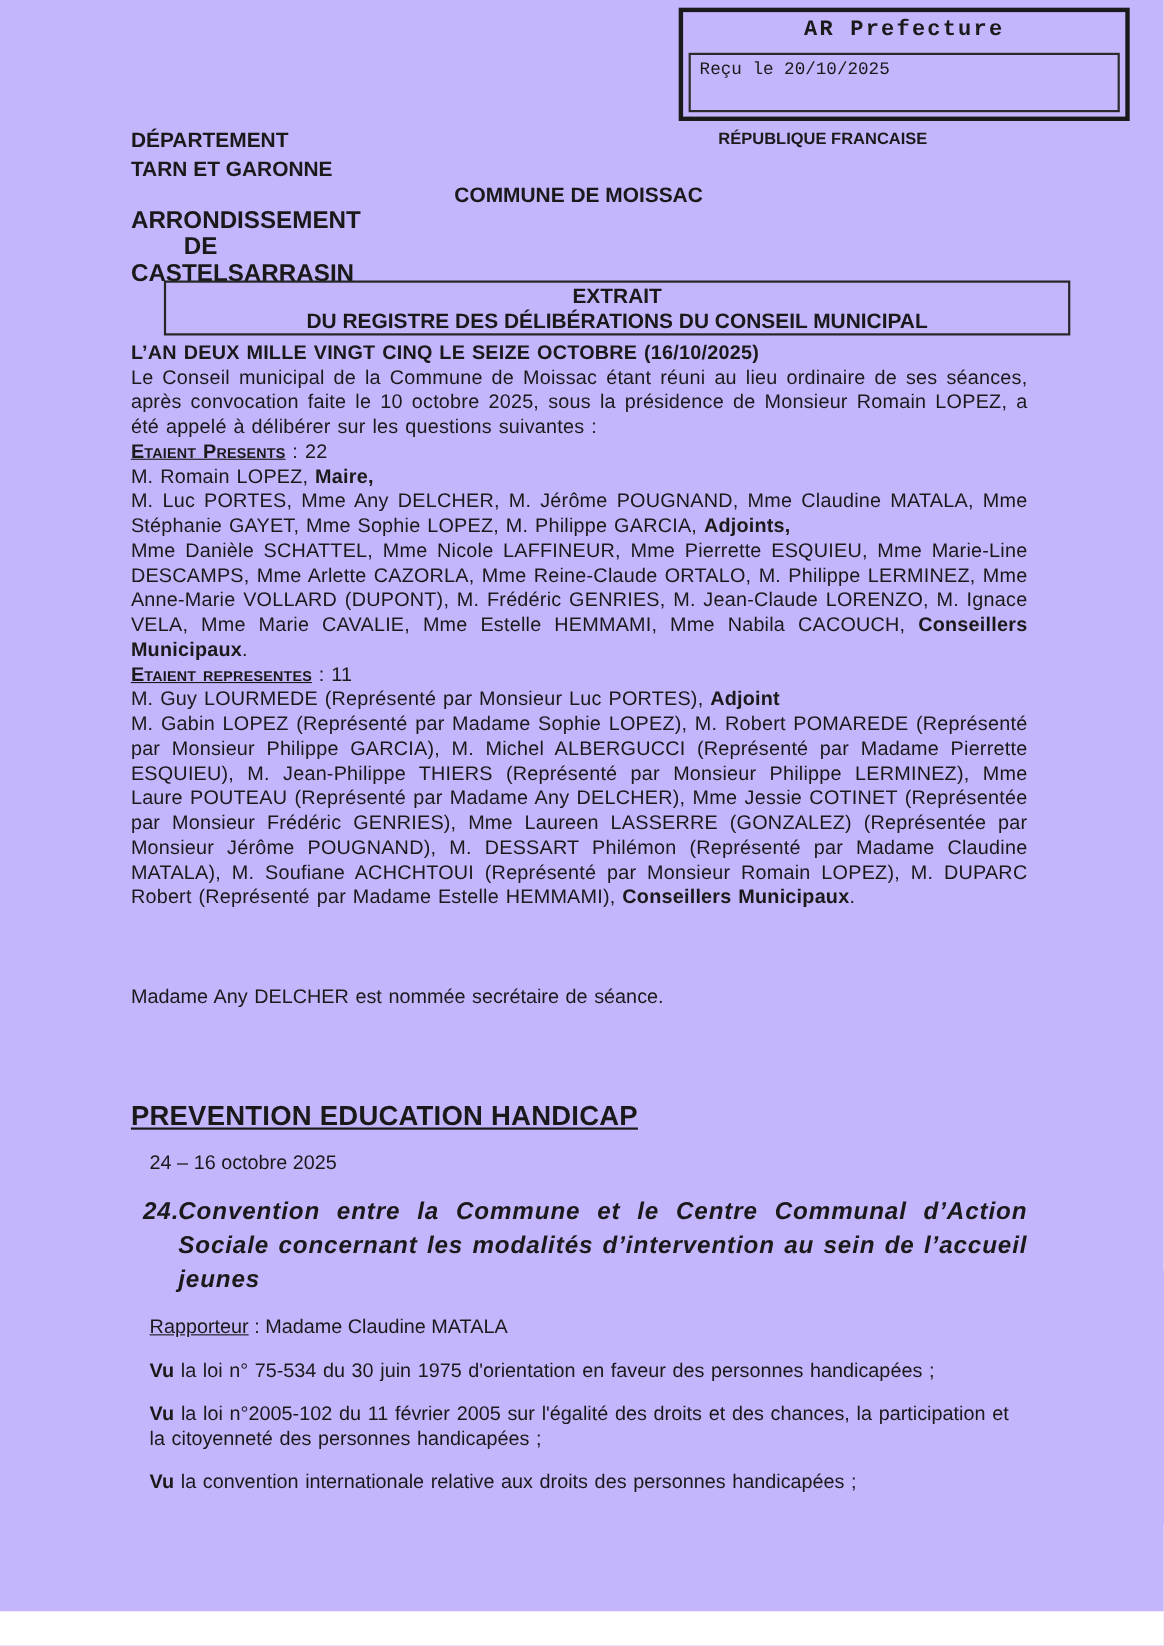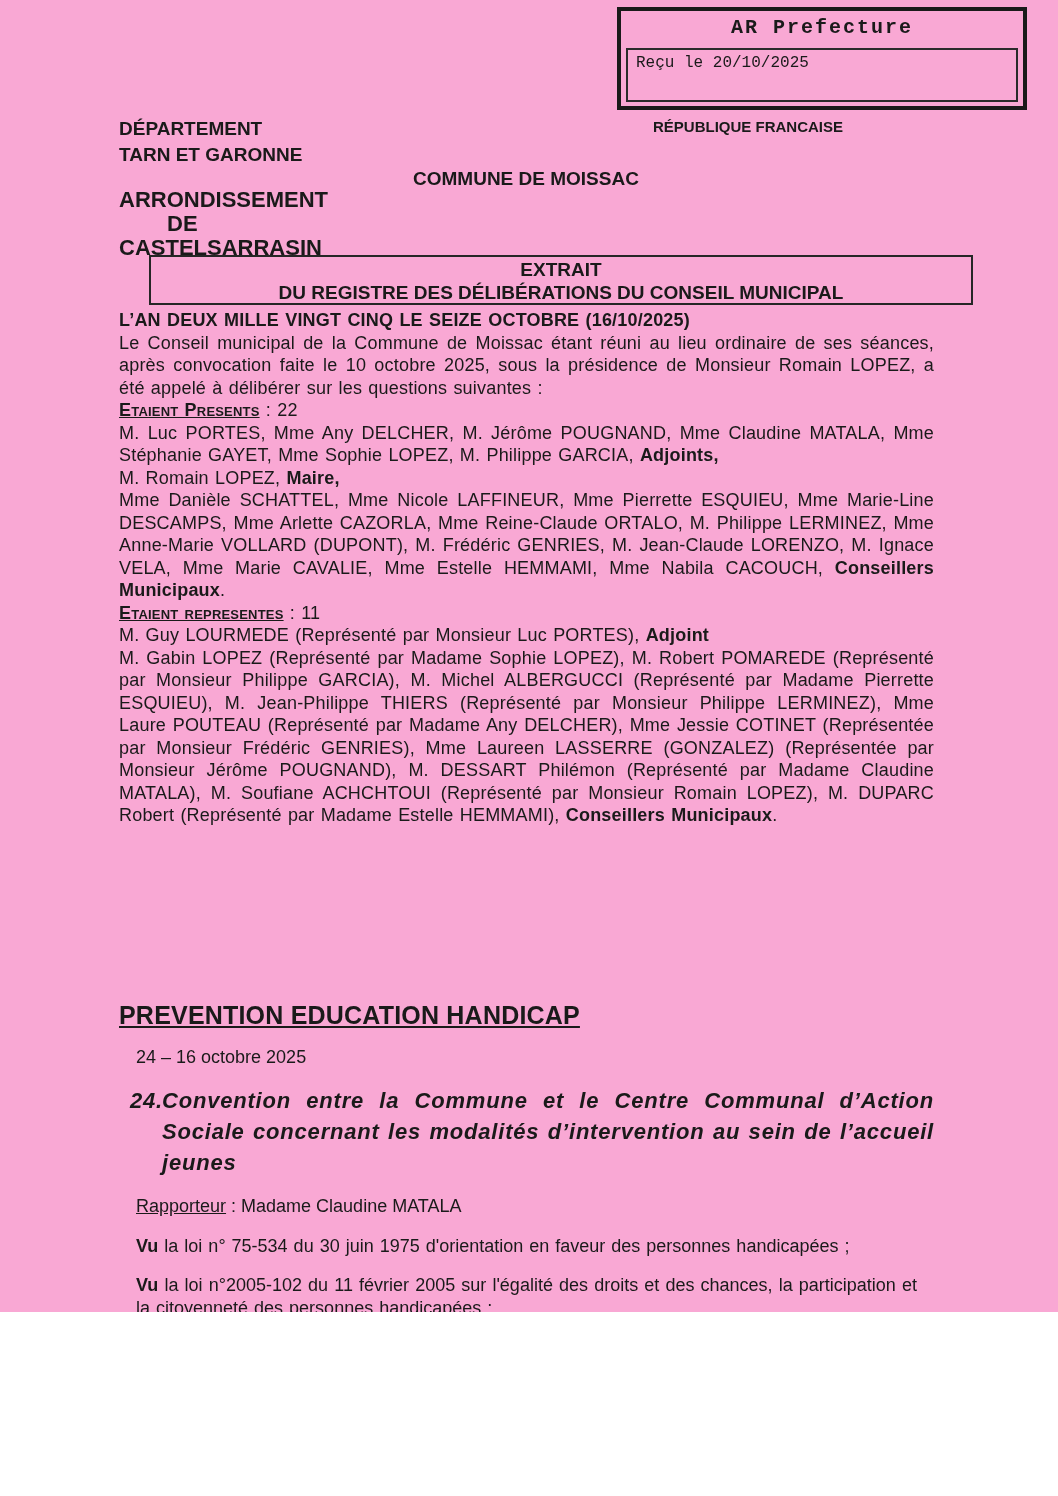--- a/index.html
+++ b/index.html
@@ -1,19 +1,19 @@
 <!DOCTYPE html>
 <html><head>
 <meta charset="utf-8">
 <style>
   html, body { margin:0; padding:0; background:#ffffff; }
   .page {
     position:relative;
-    width:1058px; height:1312px;
-    background:#f9a8d4;
+    width:1058px; height:1465px;
+    background:#c4b5fd;
     color:#1a1a1a;
     font-family:"Liberation Sans", sans-serif;
     font-size:18px;
     overflow:hidden;
   }
 
   
   .ar-box {
     position:absolute; left:617px; top:7px; width:410px; height:103px;
     border:4px solid #1a1a1a; box-sizing:border-box;
@@ -95,28 +95,29 @@
 
   <div class="extrait-box">
     <div>EXTRAIT</div>
     <div>DU REGISTRE DES DÉLIBÉRATIONS DU CONSEIL MUNICIPAL</div>
   </div>
 
   <div class="main">
     <p class="bold">L’AN DEUX MILLE VINGT CINQ LE SEIZE OCTOBRE (16/10/2025)</p>
     <p class="just">Le Conseil municipal de la Commune de Moissac étant réuni au lieu ordinaire de ses séances, après convocation faite le 10 octobre 2025, sous la présidence de Monsieur Romain LOPEZ, a été appelé à délibérer sur les questions suivantes :</p>
     <p><span style="font-weight: 700; text-decoration: underline; font-variant: small-caps; text-align: right;">Etaient Presents</span><span> : 22</span></p>
+    <p class="just"><span>M. Romain LOPEZ, </span><span style="font-weight: 700;">Maire,</span></p>
     <p class="just"><span>M. Luc PORTES, Mme Any DELCHER, M. Jérôme POUGNAND, Mme Claudine MATALA, Mme Stéphanie GAYET, Mme Sophie LOPEZ, M. Philippe GARCIA, </span><span style="font-weight: 700;">Adjoints,</span></p>
-    <p class="just"><span>M. Romain LOPEZ, </span><span style="font-weight: 700;">Maire,</span></p>
     <p class="just"><span>Mme Danièle SCHATTEL, Mme Nicole LAFFINEUR, Mme Pierrette ESQUIEU, Mme Marie-Line DESCAMPS, Mme Arlette CAZORLA, Mme Reine-Claude ORTALO, M. Philippe LERMINEZ, Mme Anne-Marie VOLLARD (DUPONT), M. Frédéric GENRIES, M. Jean-Claude LORENZO, M. Ignace VELA, Mme Marie CAVALIE, Mme Estelle HEMMAMI, Mme Nabila CACOUCH, </span><span style="font-weight: 700;">Conseillers Municipaux</span><span>.</span></p>
     <p><span style="font-weight: 700; text-decoration: underline; font-variant: small-caps;">Etaient representes</span><span> : 11</span></p>
     <p class="just"><span>M. Guy LOURMEDE (Représenté par Monsieur Luc PORTES), </span><span style="font-weight: 700;">Adjoint</span></p>
     <p class="just"><span>M. Gabin LOPEZ (Représenté par Madame Sophie LOPEZ), M. Robert POMAREDE (Représenté par Monsieur Philippe GARCIA), M. Michel ALBERGUCCI (Représenté par Madame Pierrette ESQUIEU), M. Jean-Philippe THIERS (Représenté par Monsieur Philippe LERMINEZ), Mme Laure POUTEAU (Représenté par Madame Any DELCHER), Mme Jessie COTINET (Représentée par Monsieur Frédéric GENRIES), Mme Laureen LASSERRE (GONZALEZ) (Représentée par Monsieur Jérôme POUGNAND), M. DESSART Philémon (Représenté par Madame Claudine MATALA), M. Soufiane ACHCHTOUI (Représenté par Monsieur Romain LOPEZ), M. DUPARC Robert (Représenté par Madame Estelle HEMMAMI), </span><span style="font-weight: 700;">Conseillers Municipaux</span><span>.</span></p>
   </div>
 
+  <div class="secretary">Madame Any DELCHER est nommée secrétaire de séance.</div>
 
   <div class="section">
     <h1 class="section-title">PREVENTION EDUCATION HANDICAP</h1>
     <p class="section-sub">24 – 16 octobre 2025</p>
     <div class="item-title">
       <span class="item-num">24.</span>
       <span>Convention entre la Commune et le Centre Communal d’Action Sociale concernant les modalités d’intervention au sein de l’accueil jeunes</span>
     </div>
     <p class="rapporteur"><span style="text-decoration: underline;">Rapporteur</span><span> : Madame Claudine MATALA</span></p>
     <p class="vu vu-1"><span style="font-weight: 700;">Vu</span><span> la loi n° 75-534 du 30 juin 1975 d'orientation en faveur des personnes handicapées ;</span></p>

